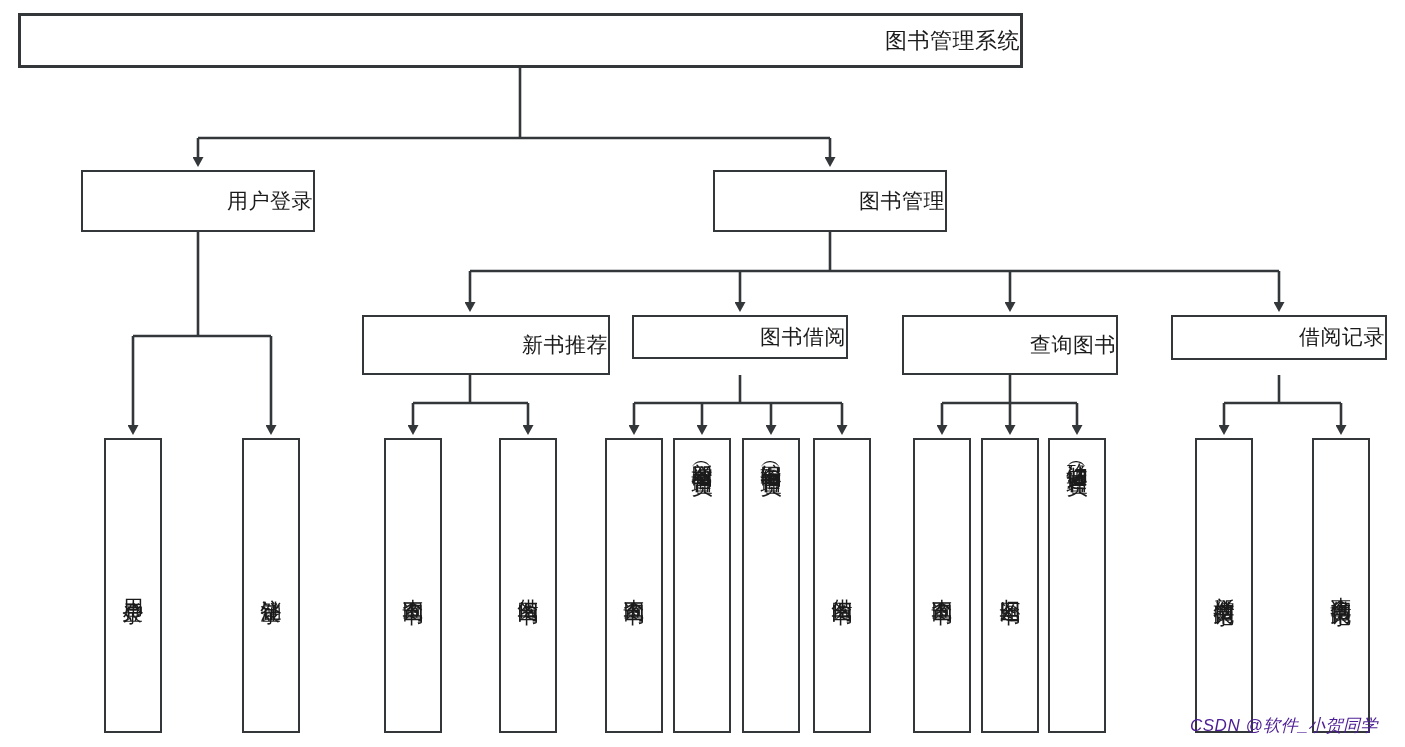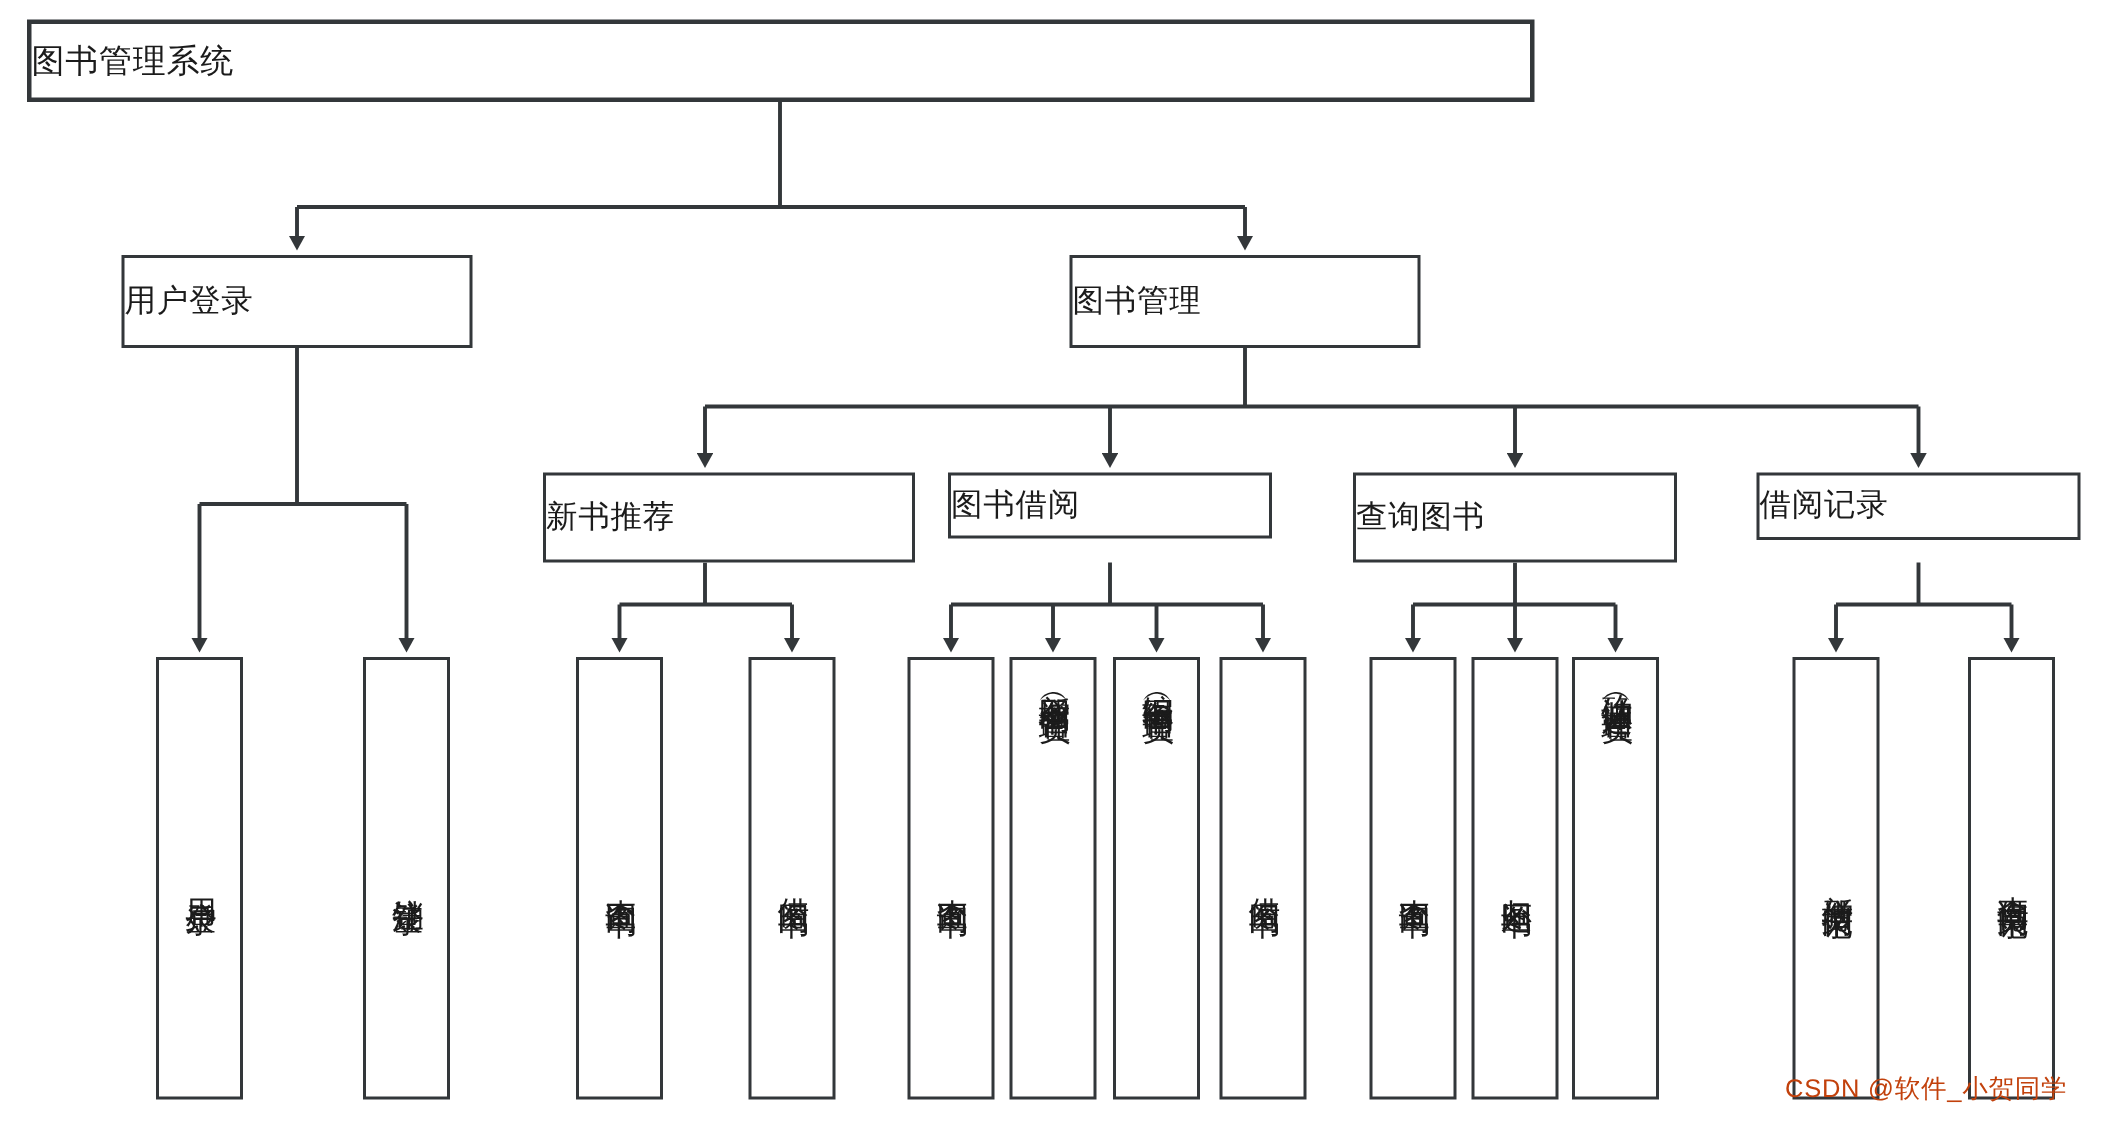--- a/index.html
+++ b/index.html
@@ -25,21 +25,21 @@
     height: 747px;
     pointer-events: none;
   }
   .node {
     position: absolute;
     box-sizing: border-box;
     background: #ffffff;
     border: 2.5px solid #33373a;
     display: flex;
     align-items: center;
-    justify-content: flex-start;
+    justify-content: flex-end;
     z-index: 2;
   }
   .node.root {
     border-width: 3px;
   }
   .node-label {
     color: #1b1b1b;
     font-size: 21px;
     line-height: 1.15;
     letter-spacing: 0.5px;
@@ -66,25 +66,26 @@
   }
   .leaf.center .node-label {
     margin-top: auto;
     margin-bottom: auto;
   }
   .leaf.top .node-label {
     margin-top: 6px;
   }
   .watermark {
     position: absolute;
-    color: #c2410c;
+    color: #4c1d95;
     font-size: 17px;
     letter-spacing: 0.5px;
     white-space: nowrap;
     z-index: 5;
+    font-style: italic;
   }
 </style>
 </head>
 <body>
 
 <div id="canvas">
 
   <svg id="edges" viewBox="0 0 1405 747" xmlns="http://www.w3.org/2000/svg">
     <defs>
       <marker id="arrow" markerWidth="10" markerHeight="11" refX="1" refY="5.5" orient="auto" markerUnits="userSpaceOnUse">

